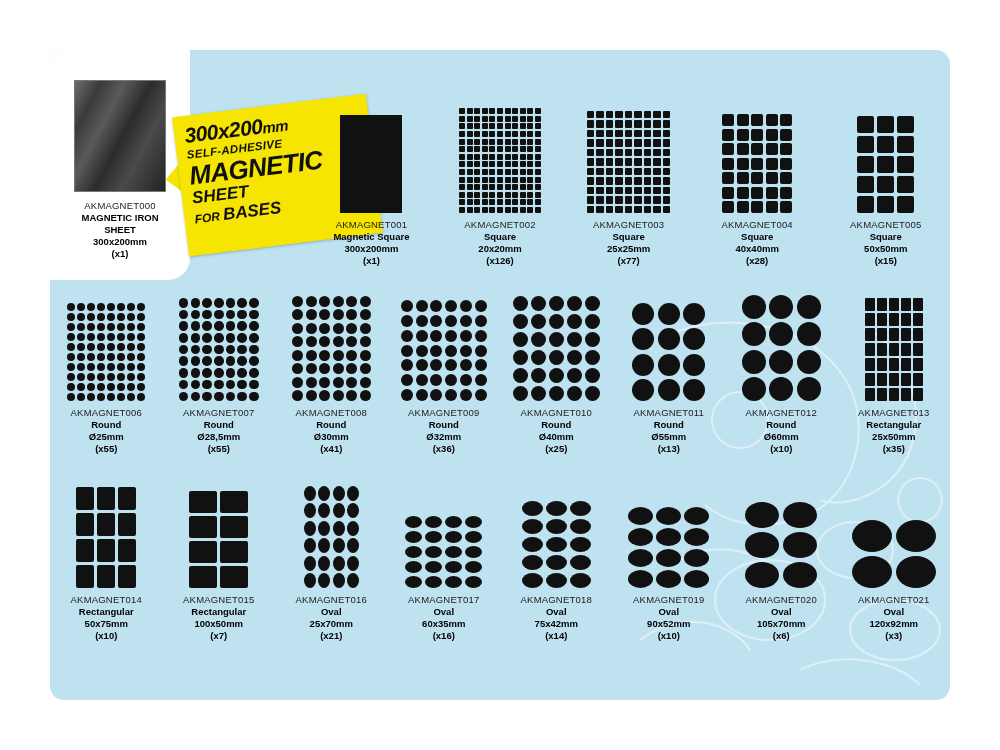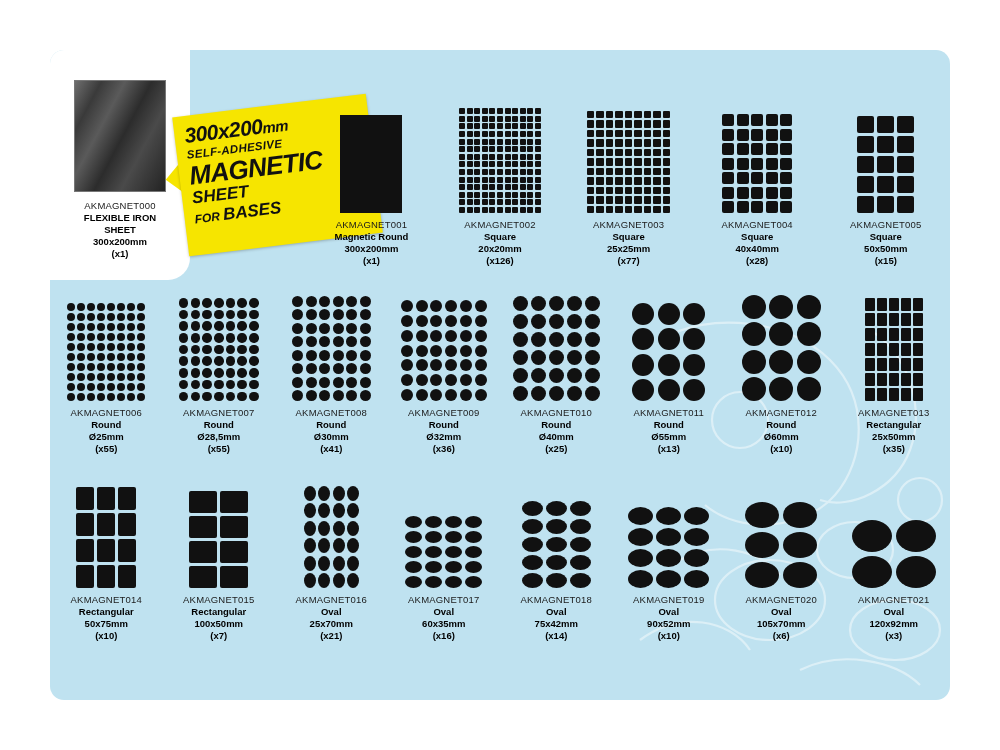--- a/index.html
+++ b/index.html
@@ -139,21 +139,21 @@
     <circle cx="120" cy="120" r="28"></circle>
     <circle cx="300" cy="200" r="22"></circle>
   </svg>
 
   <div id="notch"></div>
 
   <div id="ironsheet">
     <div class="swatch"></div>
     <div class="cap">
       <div class="code">AKMAGNET000</div>
-      <div class="name">FLEXIBLE IRON SHEET</div>
+      <div class="name">MAGNETIC IRON SHEET</div>
       <div class="dim">300x200mm</div>
       <div class="qty">(x1)</div>
     </div>
   </div>
 
   <div id="banner">
     <div class="arrow"></div>
     <div class="flag"></div>
     <div class="btxt">
       <div class="l1"><span>300x200</span><span class="small">mm</span></div>
@@ -168,21 +168,21 @@
       <div class="cell"></div>
       <div class="cell"></div>
       <div class="cell">
         <div class="art">
           <div class="artbox">
             <div class="sheetblk" style="width: 62px; height: 98px;"></div>
           </div>
         </div>
         <div class="cap">
           <div class="code">AKMAGNET001</div>
-          <div class="name">Magnetic Round</div>
+          <div class="name">Magnetic Square</div>
           <div class="dim">300x200mm</div>
           <div class="qty">(x1)</div>
         </div>
       </div>
       <div class="cell">
         <div class="art">
           <div class="artbox">
             <div class="grid" style="grid-template-columns: repeat(11, 6px); gap: 1.6px; justify-content: center;">
               <div class="blk" style="width: 6px; height: 6px; border-radius: 1px;"></div>
               <div class="blk" style="width: 6px; height: 6px; border-radius: 1px;"></div>

